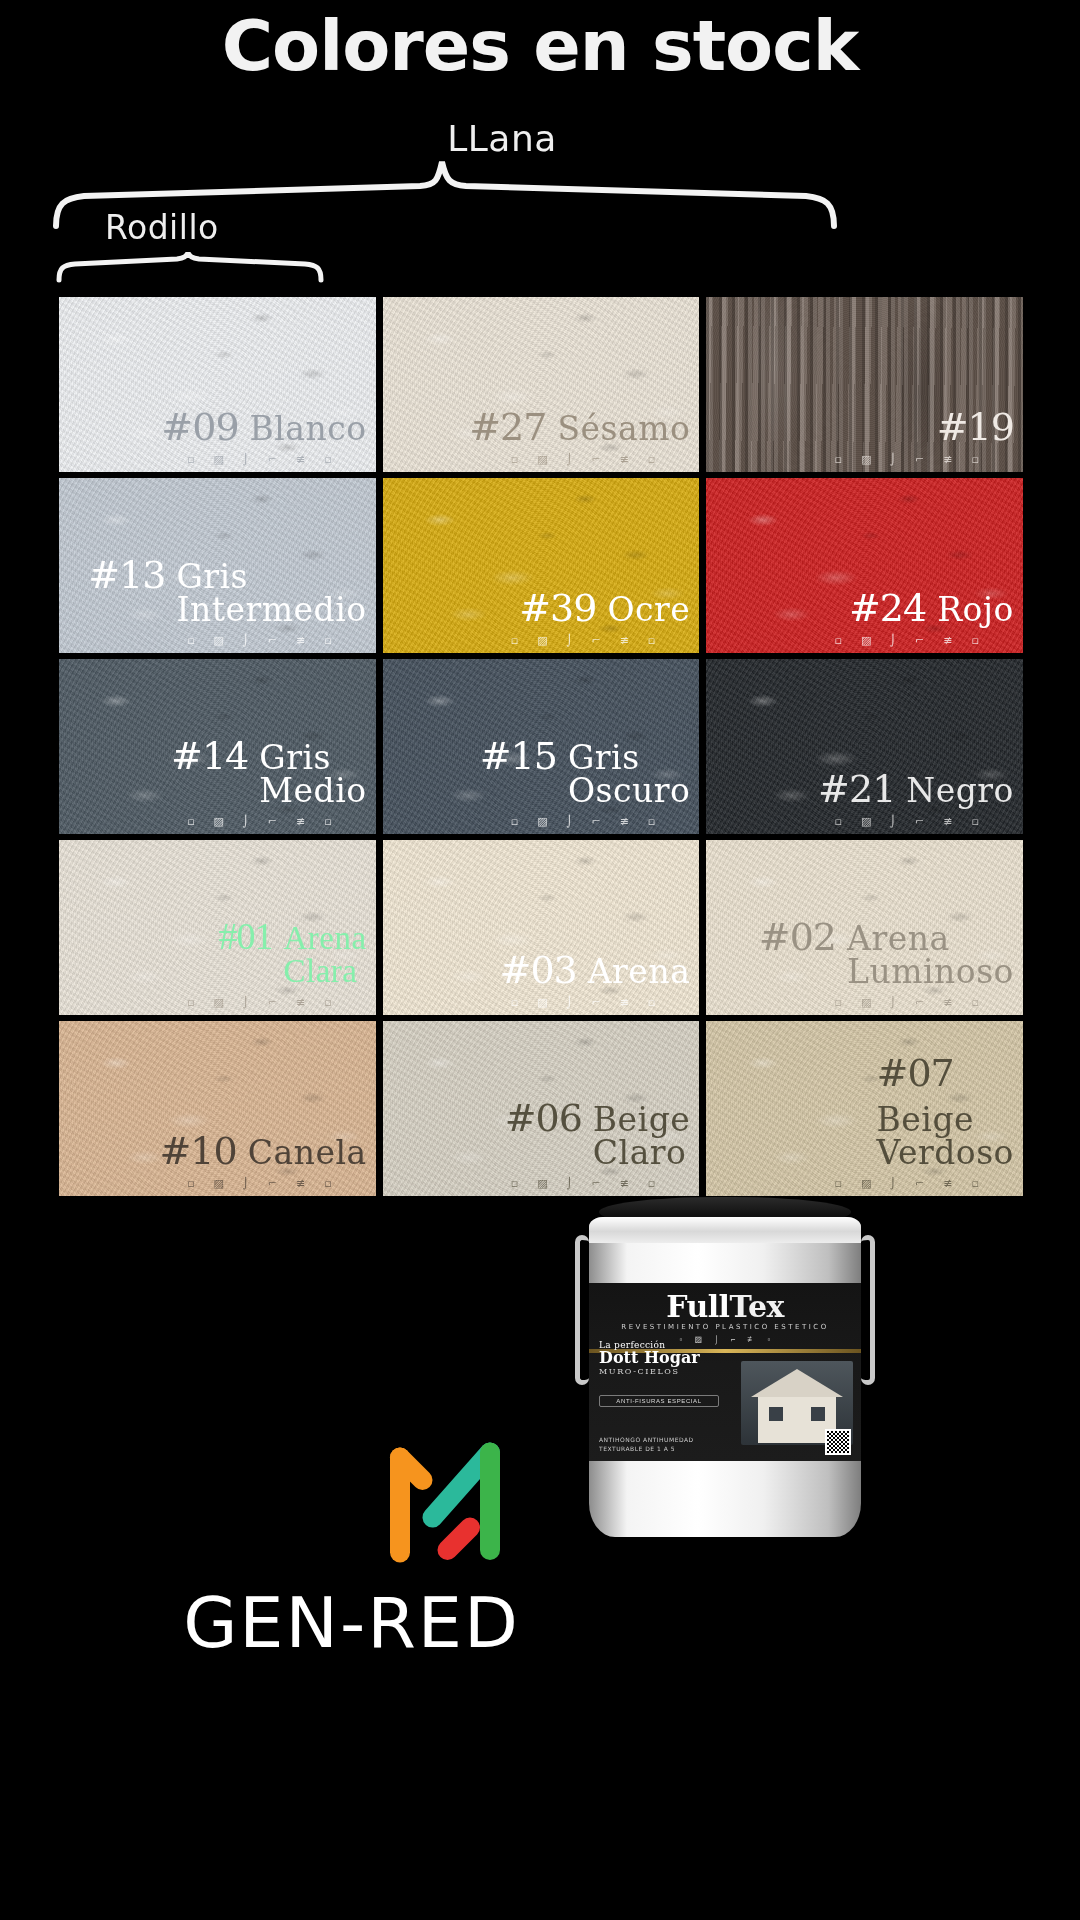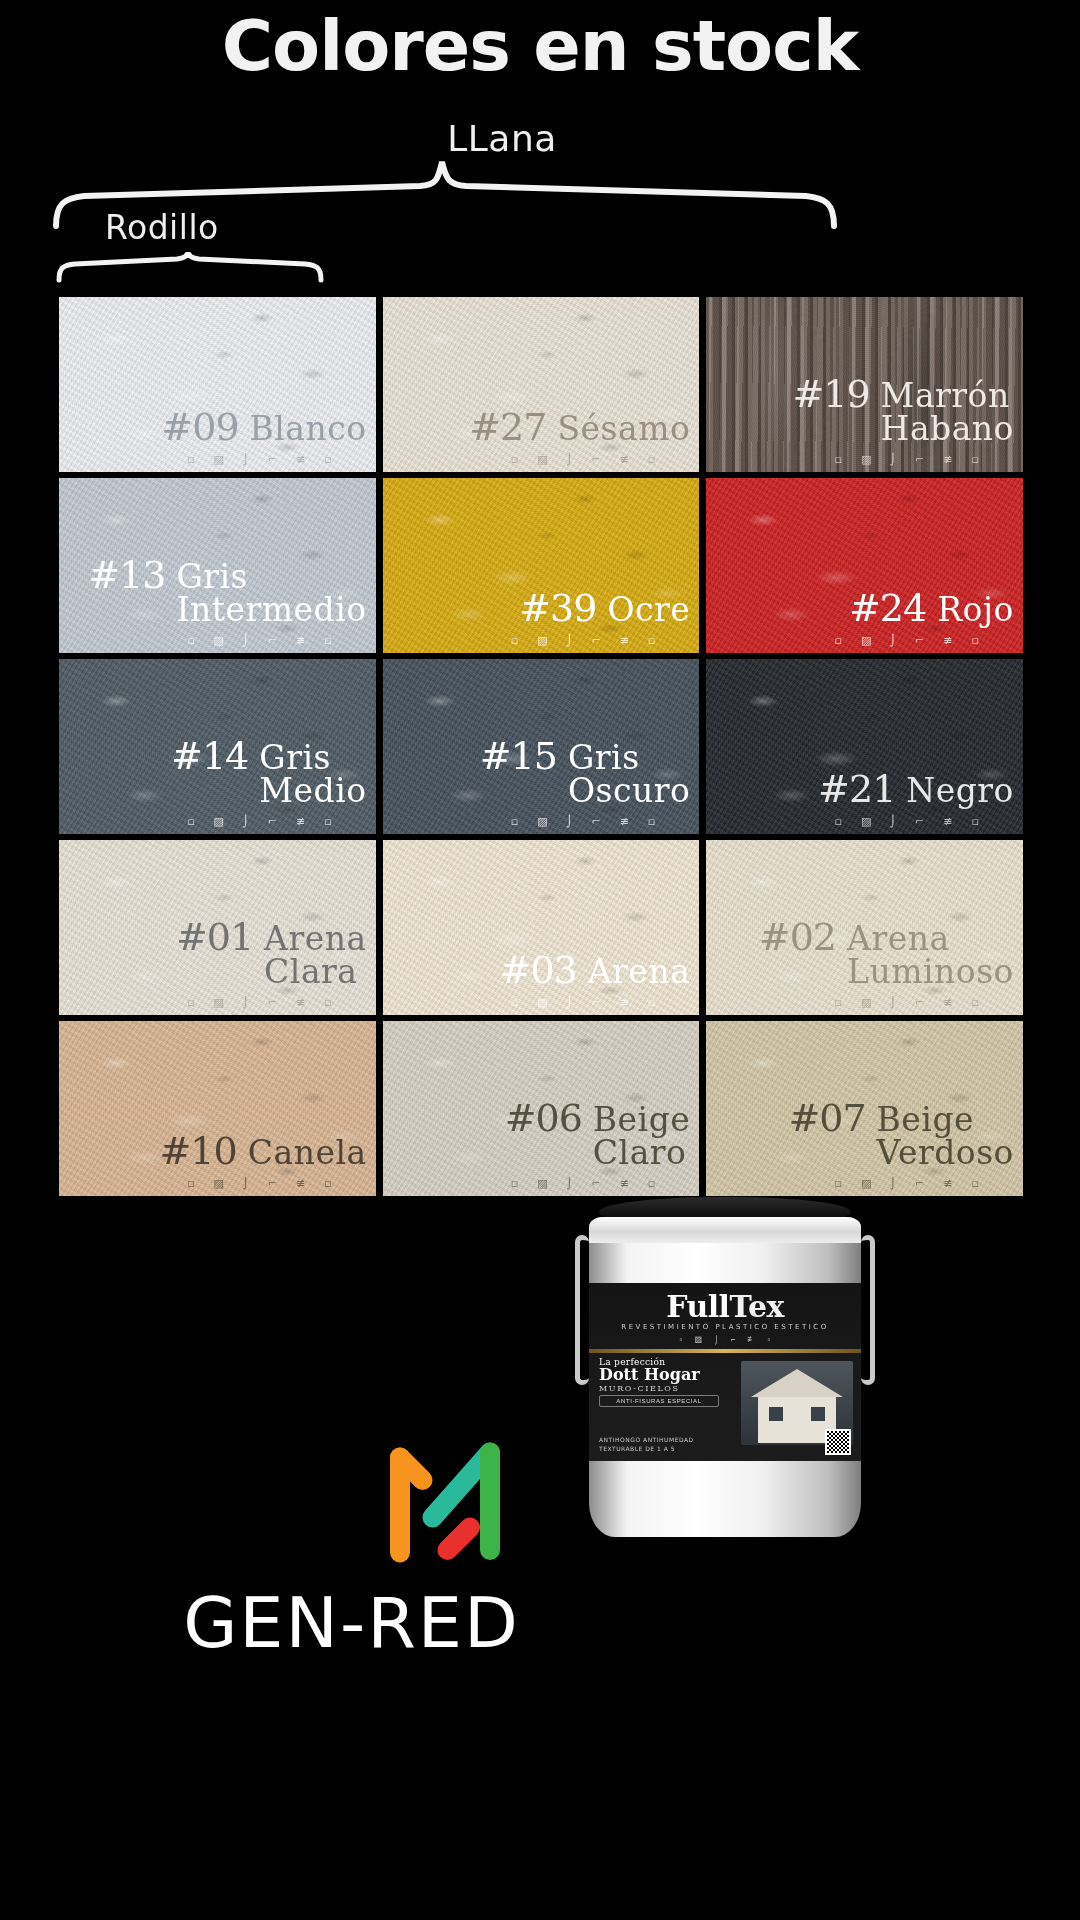--- a/index.html
+++ b/index.html
@@ -139,21 +139,21 @@
     font-family:"DejaVu Sans", sans-serif;
   }
   .bkGlyphs {
     position:absolute; top:52px; width:100%;
     display:flex; justify-content:center; gap:12px;
     font-size:8px; color:#cfcfcf;
   }
   .bkGold { position:absolute; top:66px; left:0; width:100%; height:4px;
             background:linear-gradient(90deg,#6b5420,#d9b659,#6b5420); }
   .bkHead {
-    position:absolute; top:74px; left:10px; width:150px;
+    position:absolute; top:57px; left:10px; width:150px;
     font-family:"DejaVu Serif", serif; color:#fff;
   }
   .bkHead .l1 { font-size:9px; letter-spacing:.3px; }
   .bkHead .l2 { font-size:16px; font-weight:700; line-height:1.05; }
   .bkHead .l3 { font-size:8px; letter-spacing:1.6px; color:#d8d8d8; }
   .bkBadge {
     position:absolute; top:112px; left:10px; width:120px; height:12px;
     border:1px solid #7b7b7b; border-radius:2px;
     font-size:6px; color:#ddd; letter-spacing:.6px;
     display:flex; align-items:center; justify-content:center;
@@ -241,24 +241,20 @@
         <span>⌡</span>
         <span>⌐</span>
         <span>≢</span>
         <span>▫</span>
       </div>
     </div>
     <div class="cell">
       <div class="tex drip" style="--c: #6e5f55;"></div>
       <div class="swLabel" style="color: rgb(239, 233, 228);">
         <span class="swNum">#19</span>
-        <span class="swName">
-          <span class="ln">Marrón</span>
-          <span class="ln">Habano</span>
-        </span>
       </div>
       <div class="glyphRow" style="color: rgb(239, 233, 228);">
         <span>▫</span>
         <span>▨</span>
         <span>⌡</span>
         <span>⌐</span>
         <span>≢</span>
         <span>▫</span>
       </div>
     </div>
@@ -362,21 +358,21 @@
         <span>▫</span>
         <span>▨</span>
         <span>⌡</span>
         <span>⌐</span>
         <span>≢</span>
         <span>▫</span>
       </div>
     </div>
     <div class="cell">
       <div class="tex" style="--c: #eae4d9;"></div>
-      <div class="swLabel" style="color: #737373;">
+      <div class="swLabel" style="color: #86efac; font-family: Liberation Serif, serif;">
         <span class="swNum">#01</span>
         <span class="swName">
           <span class="ln">Arena</span>
           <span class="ln">Clara</span>
         </span>
       </div>
       <div class="glyphRow" style="color: rgb(156, 147, 134);">
         <span>▫</span>
         <span>▨</span>
         <span>⌡</span>
@@ -450,21 +446,21 @@
         <span>▫</span>
         <span>▨</span>
         <span>⌡</span>
         <span>⌐</span>
         <span>≢</span>
         <span>▫</span>
       </div>
     </div>
     <div class="cell">
       <div class="tex" style="--c: #d6c8a8;"></div>
-      <div class="swLabel" style="color: rgb(84, 78, 60);">
+      <div class="swLabel" style="color: rgb(84, 78, 60); flex-direction: column;">
         <span class="swNum">#07</span>
         <span class="swName">
           <span class="ln">Beige</span>
           <span class="ln">Verdoso</span>
         </span>
       </div>
       <div class="glyphRow" style="color: rgb(84, 78, 60);">
         <span>▫</span>
         <span>▨</span>
         <span>⌡</span>

